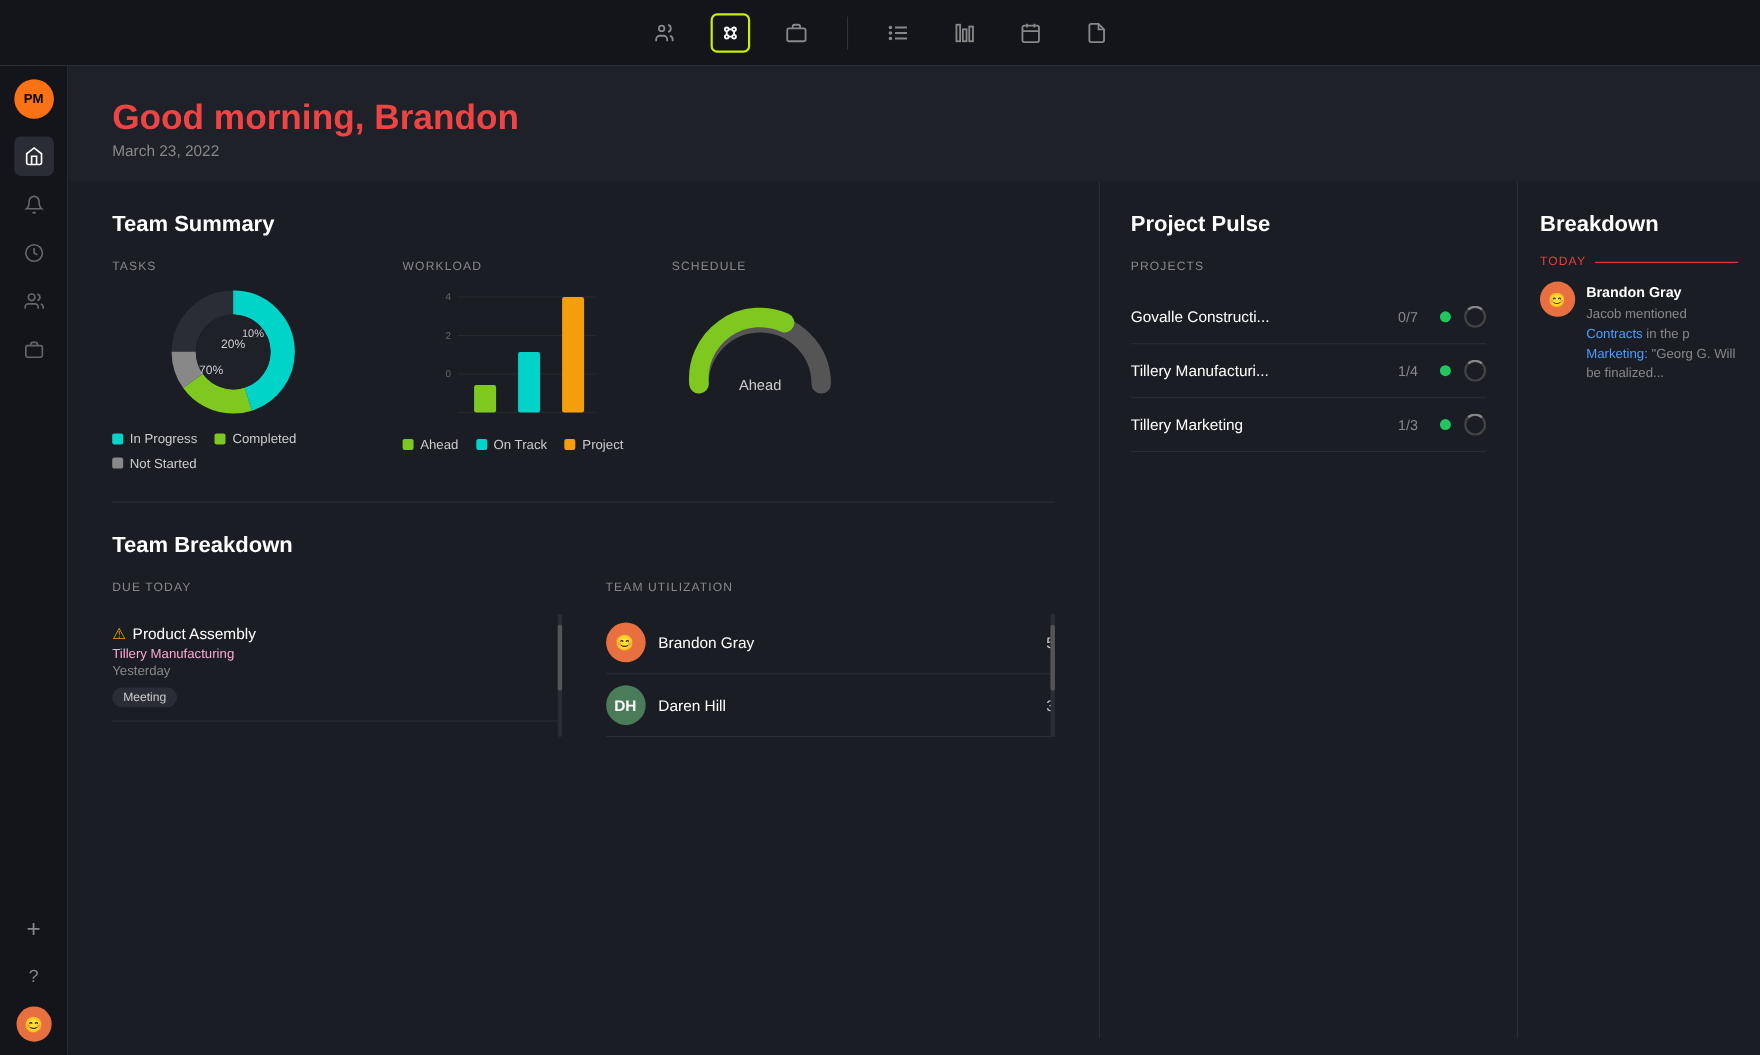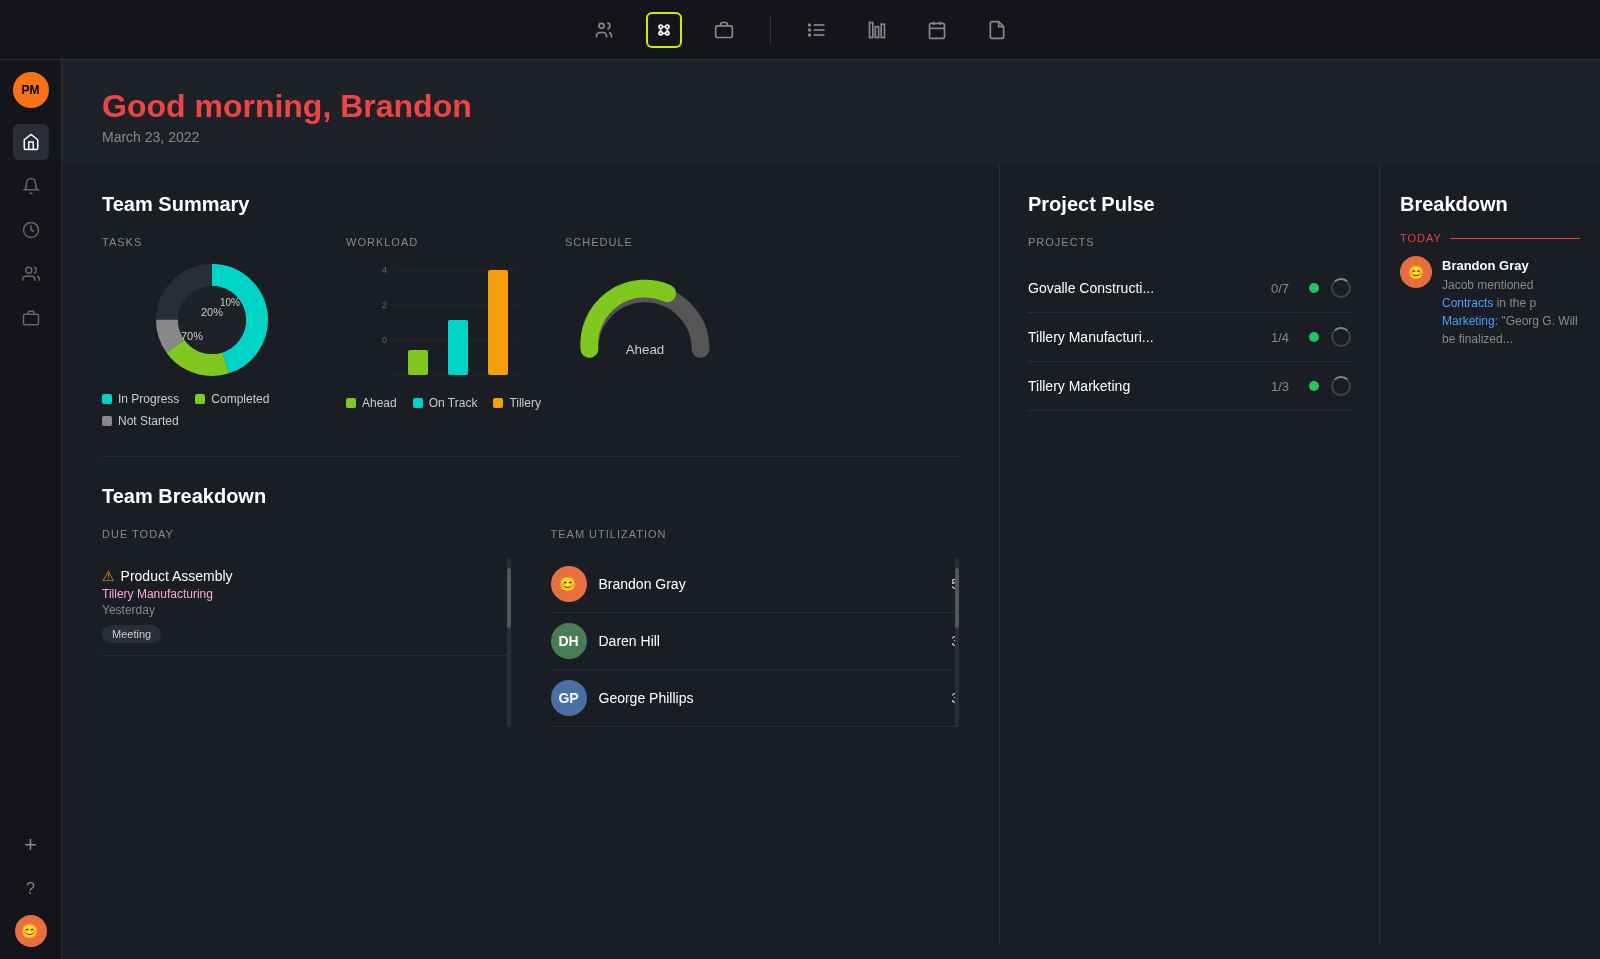--- a/index.html
+++ b/index.html
@@ -101,21 +101,21 @@
     .section-title {
       font-size: 20px;
       font-weight: 600;
       margin-bottom: 20px;
       color: #fff;
     }
 
     
     .team-summary-cards {
       display: flex;
-      gap: 24px;
+      gap: 44px;
       align-items: flex-start;
     }
 
     .summary-card {
       display: flex;
       flex-direction: column;
       align-items: center;
     }
 
     .card-label {
@@ -512,21 +512,21 @@
                 <div class="legend-item">
                   <div class="legend-dot" style="background:#7ec820;"></div>
                   <span>Ahead</span>
                 </div>
                 <div class="legend-item">
                   <div class="legend-dot" style="background:#00d4c8;"></div>
                   <span>On Track</span>
                 </div>
                 <div class="legend-item">
                   <div class="legend-dot" style="background:#f59e0b;"></div>
-                  <span>Tillery</span>
+                  <span>Project</span>
                 </div>
               </div>
             </div>
 
             <div class="summary-card">
               <div class="card-label">SCHEDULE</div>
               <div class="gauge-container">
                 <svg viewBox="0 0 140 90" width="160" height="100">
 
                   <path d="M 20 80 A 50 50 0 0 1 120 80" fill="none" stroke="#555" stroke-width="16" stroke-linecap="round"></path>
@@ -565,25 +565,20 @@
               <div class="col-label">TEAM UTILIZATION</div>
 
               <div class="util-item">
                 <div class="util-avatar" style="background:#e87040;">😊</div>
                 <div class="util-name">Brandon Gray</div>
                 <div class="util-count">5</div>
               </div>
               <div class="util-item">
                 <div class="util-avatar" style="background:#4a7c59; color:#fff;">DH</div>
                 <div class="util-name">Daren Hill</div>
-                <div class="util-count">3</div>
-              </div>
-              <div class="util-item">
-                <div class="util-avatar" style="background:#4a6fa5; color:#fff;">GP</div>
-                <div class="util-name">George Phillips</div>
                 <div class="util-count">3</div>
               </div>
 
               <div class="scroll-indicator">
                 <div class="scroll-thumb"></div>
               </div>
             </div>
           </div>
         </div>
       </div>

